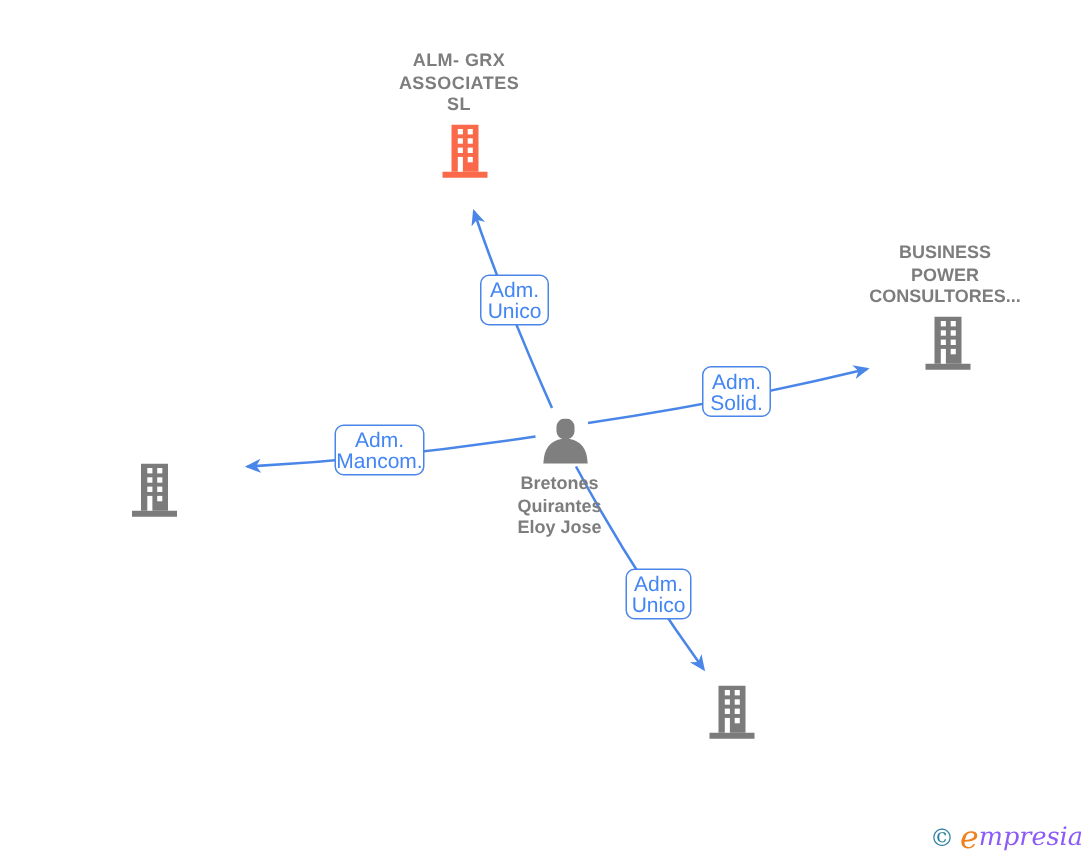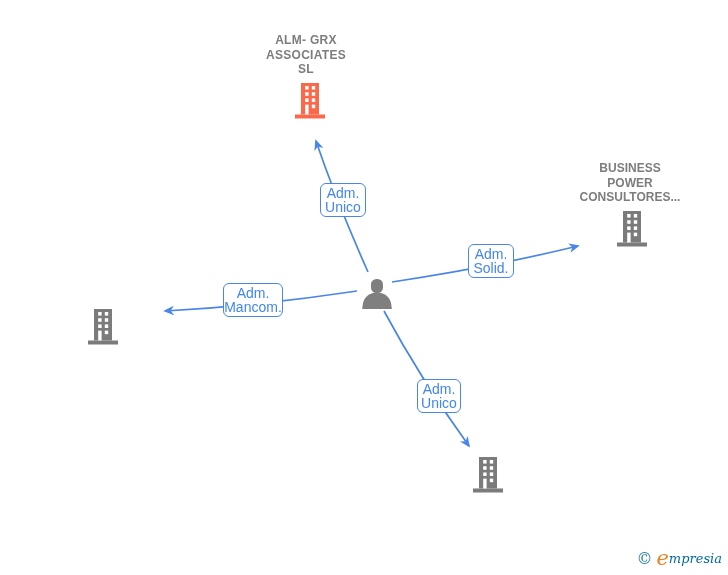--- a/index.html
+++ b/index.html
@@ -24,21 +24,21 @@
     display:flex;align-items:center;justify-content:center;text-align:center;
     white-space:pre-line;box-sizing:border-box;cursor:pointer;
   }
   .watermark{
     position:absolute;right:6px;top:546px;z-index:4;height:24px;
     display:flex;align-items:center;cursor:pointer;
     font-family:"DejaVu Serif", serif;font-style:italic;
   }
   .watermark .copy{color:#2a7f9e;font-size:16px;font-style:normal;margin-right:4px;}
   .watermark .b-init{color:#ef8220;font-size:21px;line-height:20px;}
-  .watermark .b-rest{color:#0369a1;font-size:13px;}
+  .watermark .b-rest{color:#8b5cf6;font-size:17px;}
 </style>
 </head>
 <body>
 
 <div class="canvas">
 
   <svg class="edges-layer" width="728" height="575" viewBox="0 0 728 575">
     <defs>
       <marker id="arrow" viewBox="0 0 10 10" refX="7.5" refY="5" markerWidth="7" markerHeight="7" orient="auto">
         <path d="M0,1 L9,5 L0,9 L2.6,5 Z" fill="#4a86e8"></path>
@@ -133,20 +133,23 @@
   </div>
 
   <div class="node" style="left:358px;top:279px;">
     <svg class="node-icon" width="38" height="36" viewBox="0 0 38 36">
       <g fill="#7f7f7f">
         <rect x="13" y="0" width="12" height="14" rx="5.5"></rect>
         <path d="M19,13.5 c-8.2,0 -13.3,5 -14.3,12.2 L4.2,30 h29.6 l-0.5,-4.3 C32.3,18.5 27.2,13.5 19,13.5 Z"></path>
       </g>
     </svg>
   </div>
+  <div class="node-label" style="left:373px;top:315px;">Bretones
+Quirantes
+Eloy Jose</div>
 
   <div class="edge-label" style="left:320px;top:183px;width:46px;height:34px;">Adm.
 Unico</div>
   <div class="edge-label" style="left:468px;top:244px;width:46px;height:34px;">Adm.
 Solid.</div>
   <div class="edge-label" style="left:223px;top:283px;width:60px;height:34px;">Adm.
 Mancom.</div>
   <div class="edge-label" style="left:417px;top:379px;width:44px;height:34px;">Adm.
 Unico</div>
 

